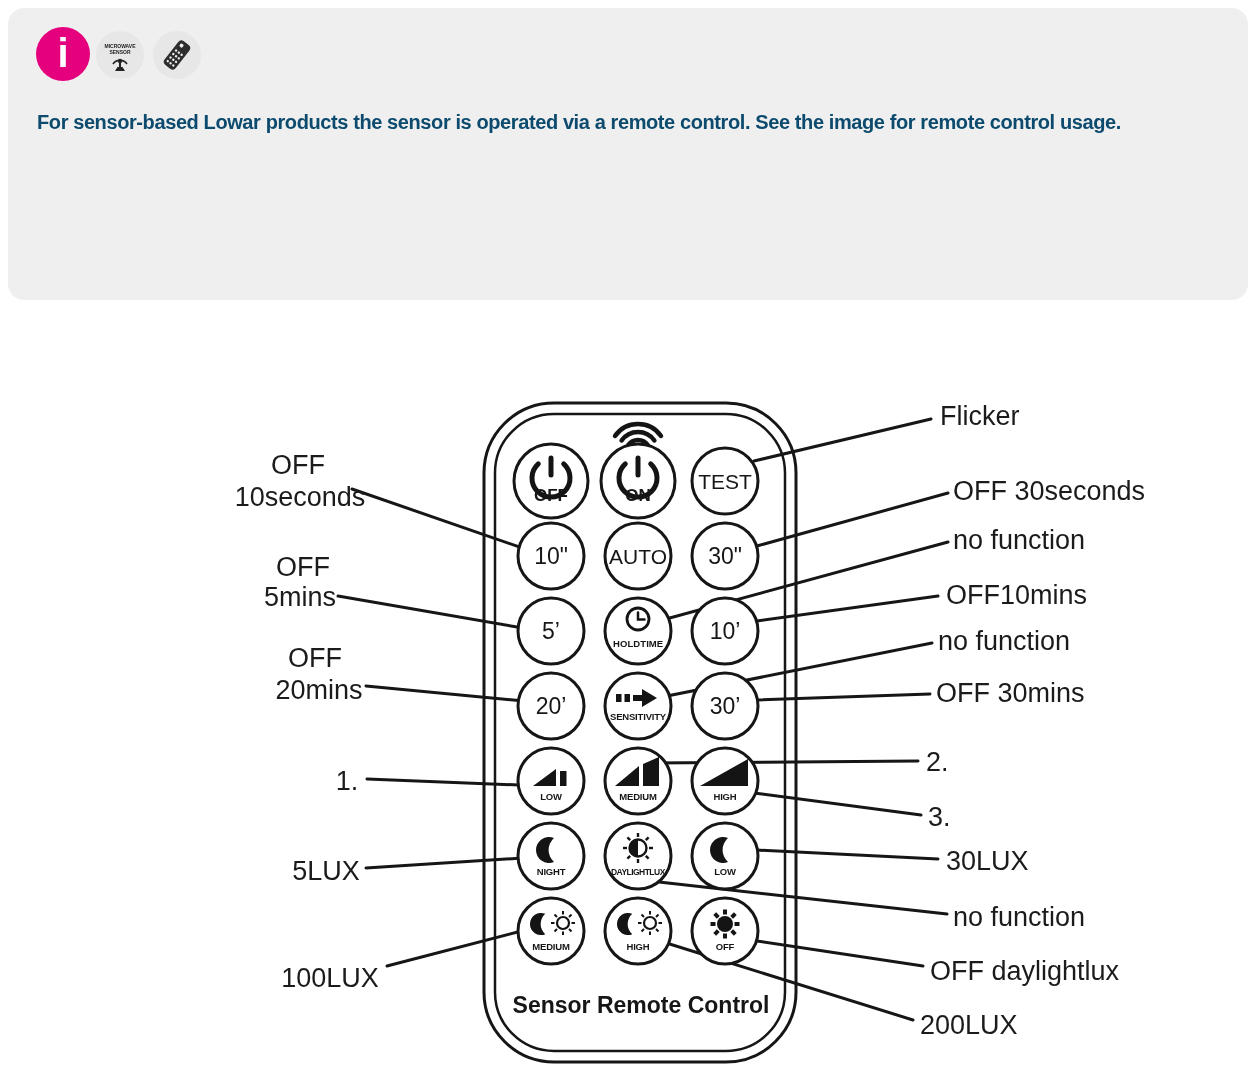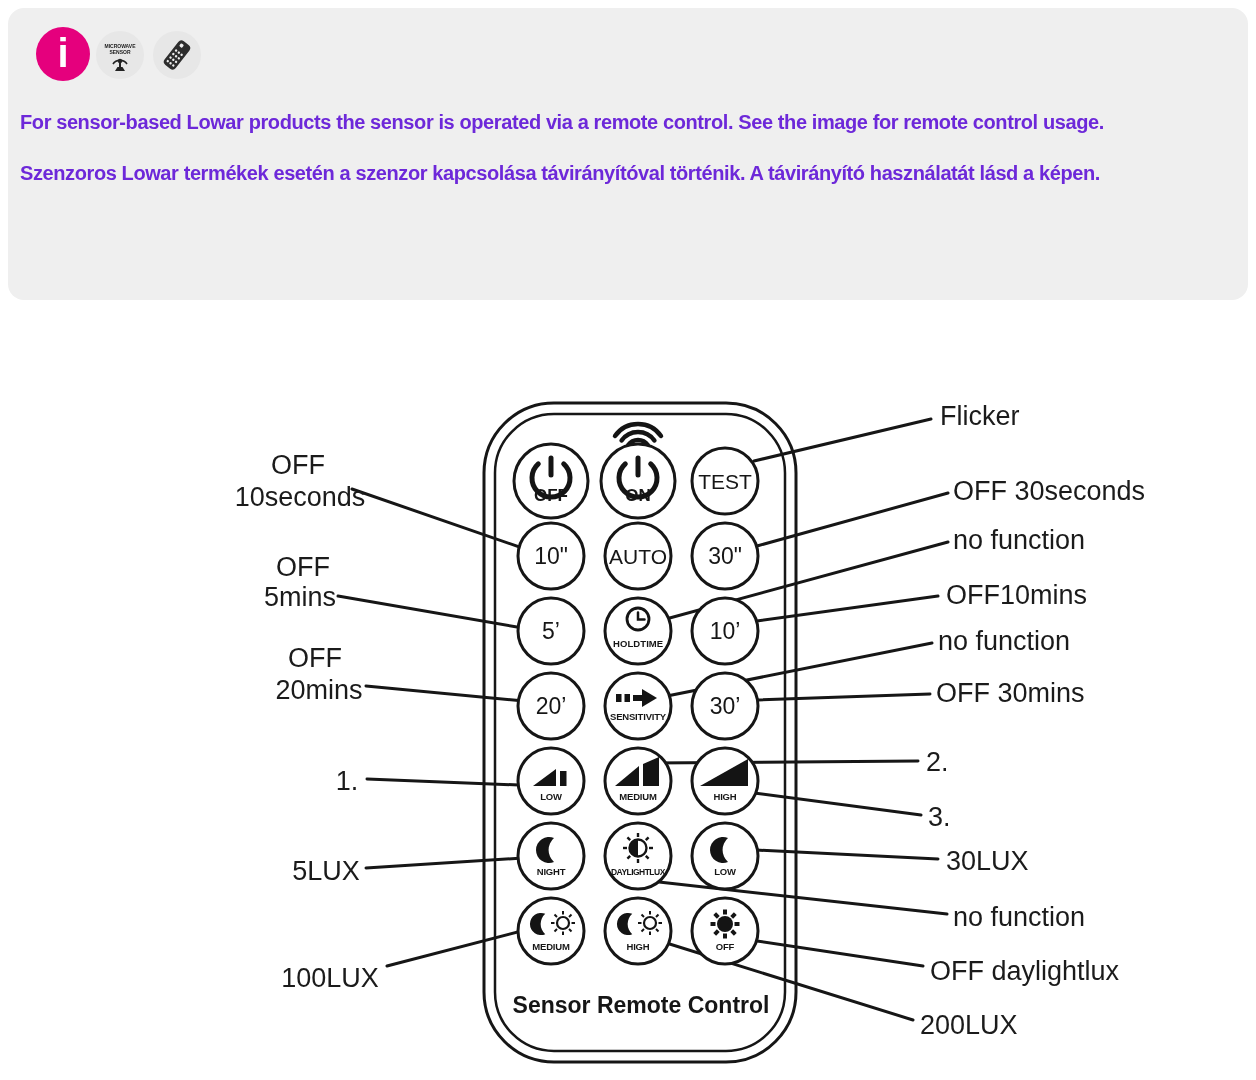--- a/index.html
+++ b/index.html
@@ -13,22 +13,22 @@
   }
   .badge{position:absolute;border-radius:50%;}
   .badge-info{
     left:28px;top:19px;width:54px;height:54px;background:#e5007d;
     color:#fff;font-weight:700;font-size:40px;line-height:52px;text-align:center;
   }
   .badge-gray{width:48px;height:48px;background:#e7e7e7;}
   .badge-mw{left:88px;top:23px;}
   .badge-rc{left:145px;top:23px;}
   .para{
-    position:absolute;left:12px;width:1195px;
-    font-weight:700;font-size:20px;line-height:29px;letter-spacing:-0.4px;color:#6d28d9;
+    position:absolute;left:29px;width:1195px;
+    font-weight:700;font-size:20px;line-height:29px;letter-spacing:-0.4px;color:#0c4a6e;
   }
   .para-en{top:100px;}
   .para-hu{top:151px;}
   .para-de{top:202px;}
   #diagram{position:absolute;left:0;top:0;}
   
   .body-line{fill:#ffffff;stroke:#161616;stroke-width:3;}
   .body-inner{fill:none;stroke:#161616;stroke-width:2.5;}
   .btn{fill:#ffffff;stroke:#161616;stroke-width:3;}
   .cl{stroke:#161616;stroke-width:3;stroke-linecap:round;}
@@ -82,21 +82,20 @@
             <circle cx="27.5" cy="30" r="1.2"></circle>
           <circle cx="20.5" cy="34.5" r="1.2"></circle>
             <circle cx="24" cy="34.5" r="1.2"></circle>
             <circle cx="27.5" cy="34.5" r="1.2"></circle>
         </g>
       </g>
     </svg>
   </div>
 
   <div class="para para-en">For sensor-based Lowar products the sensor is operated via a remote control. See the image for remote control usage.</div>
-  <div class="para para-hu">Szenzoros Lowar termékek esetén a szenzor kapcsolása távirányítóval történik. A távirányító használatát lásd a képen.</div>
 </div>
 
 <svg id="diagram" width="1256" height="1080" viewBox="0 0 1256 1080">
 
   <rect class="body-line" x="484" y="403" width="312" height="659" rx="70"></rect>
   <rect class="body-inner" x="495" y="414" width="290" height="637" rx="59"></rect>
 
   <g fill="none" stroke="#141414" stroke-width="4.5" stroke-linecap="round">
     <path d="M 628.2,445 A 12 12 0 0 1 647.8,445"></path>
     <path d="M 621.6,440.5 A 20 20 0 0 1 654.4,440.5"></path>

